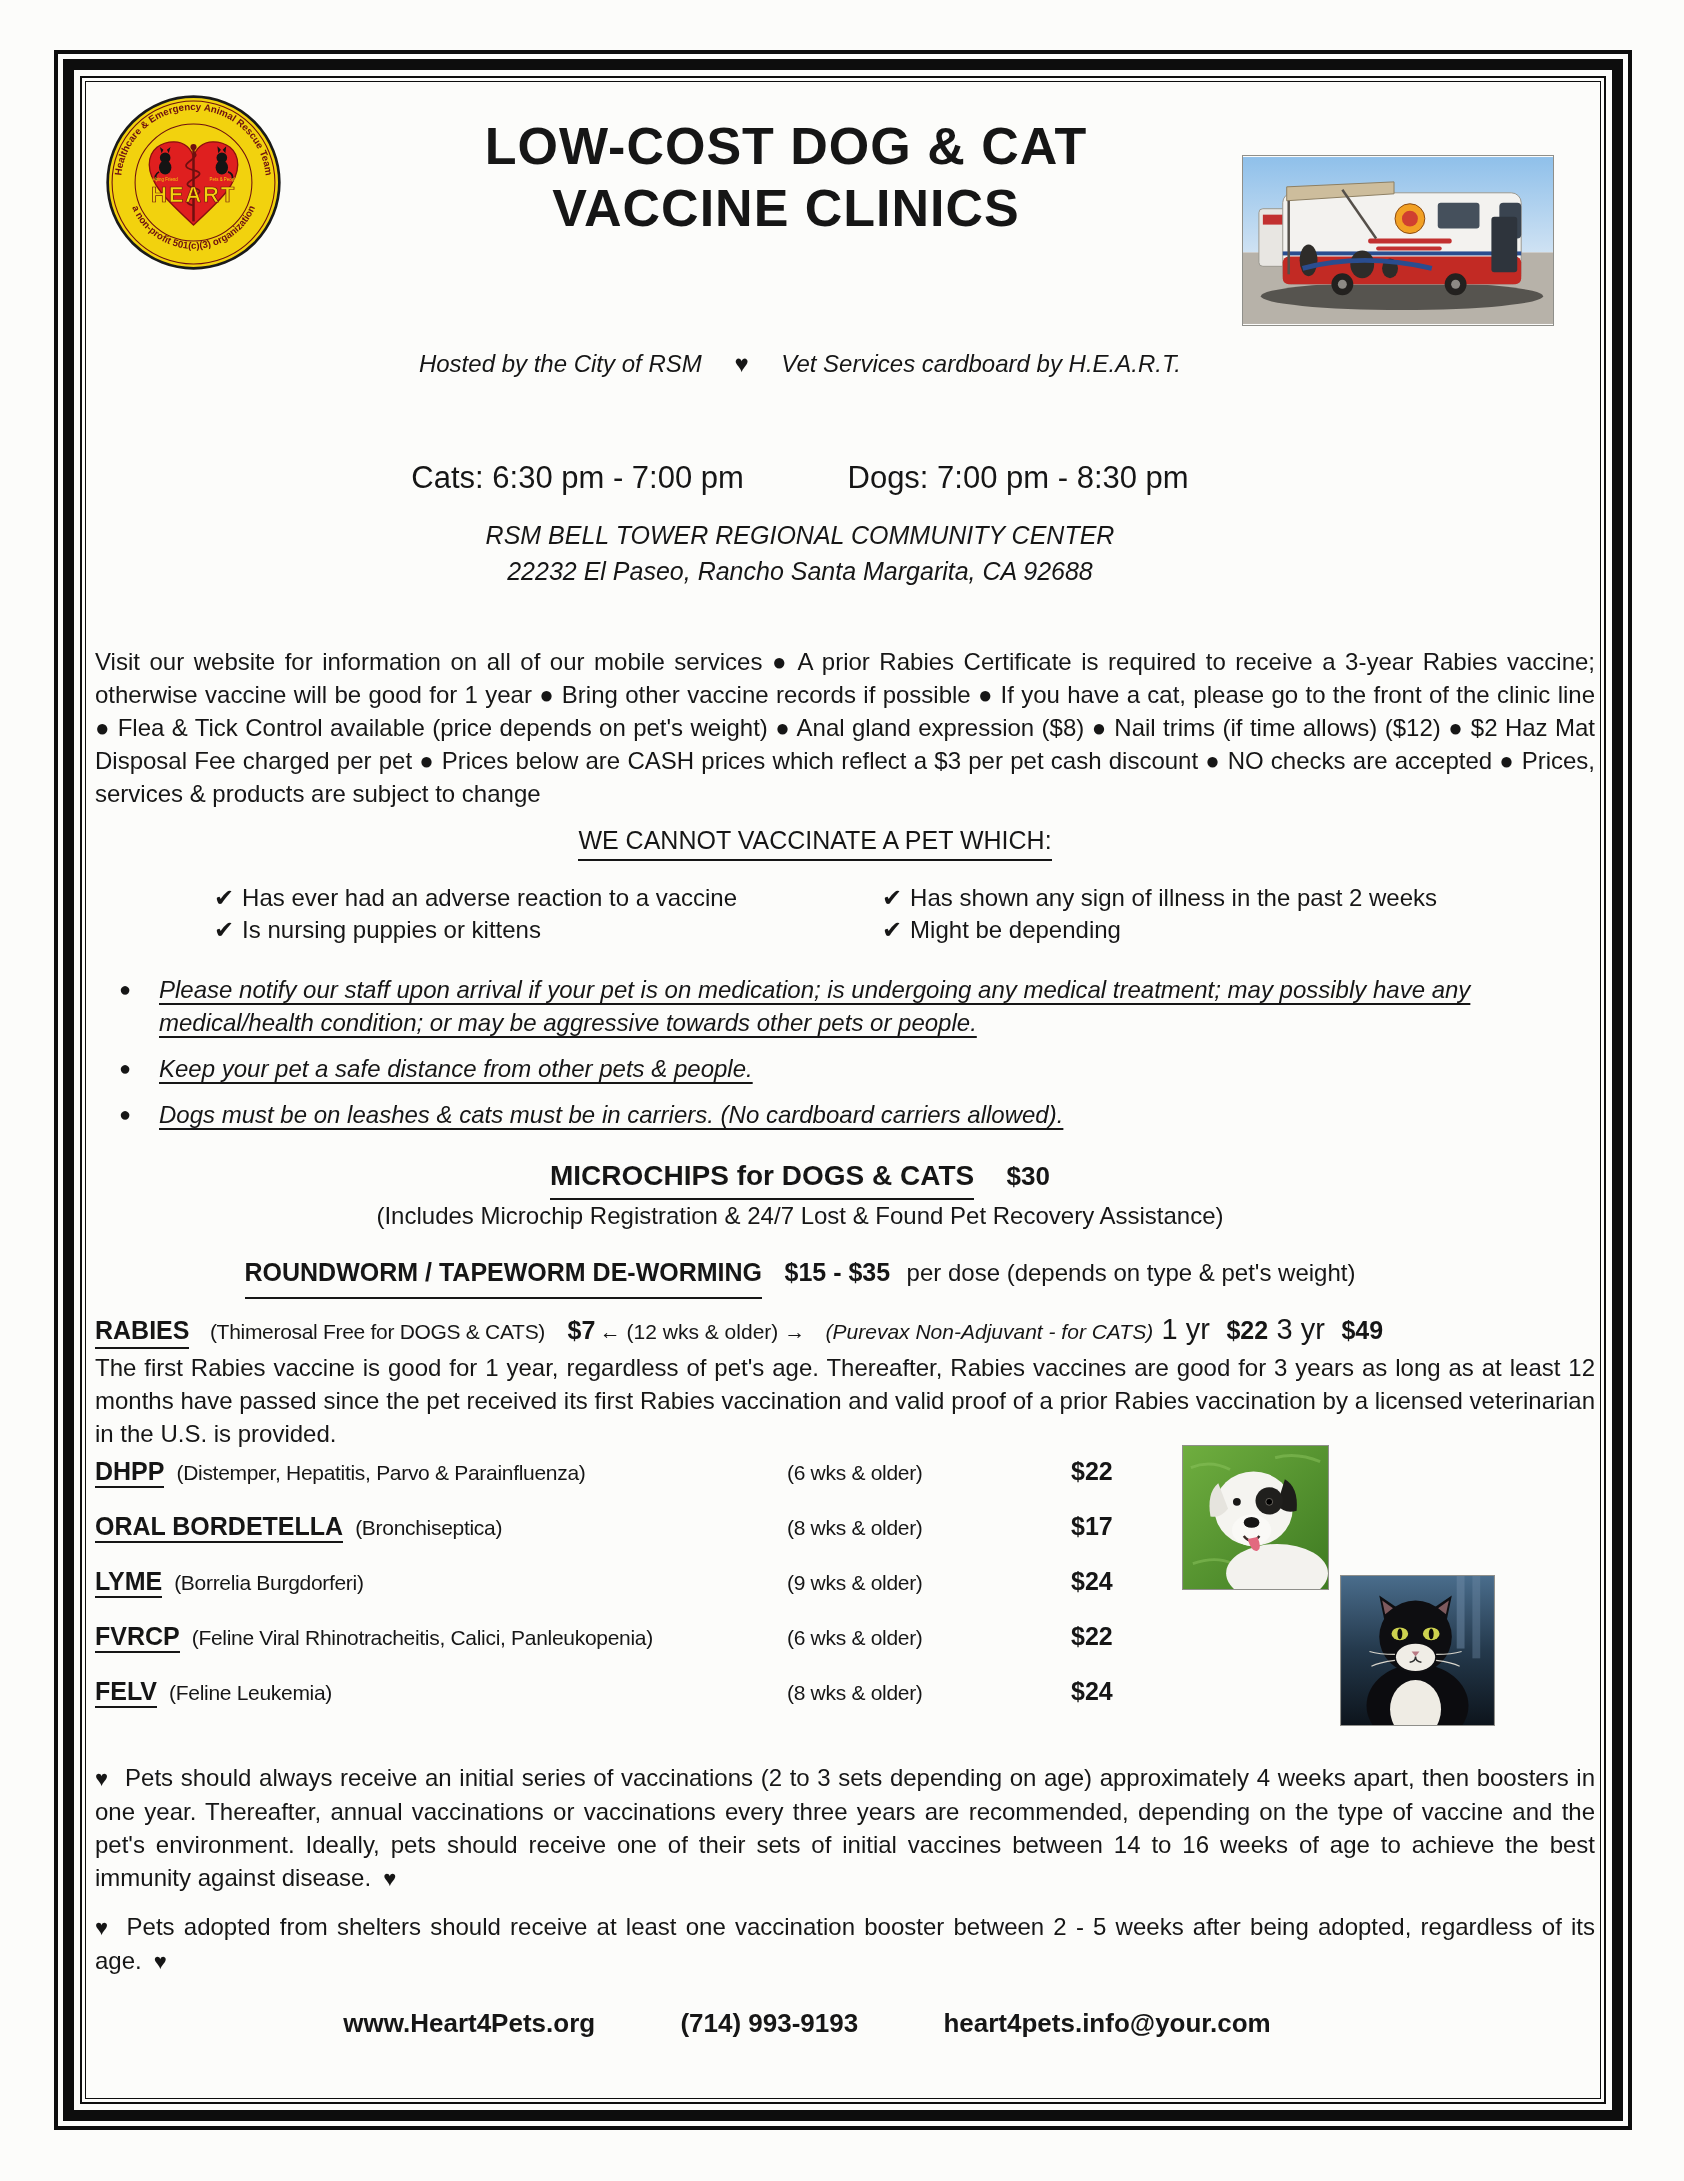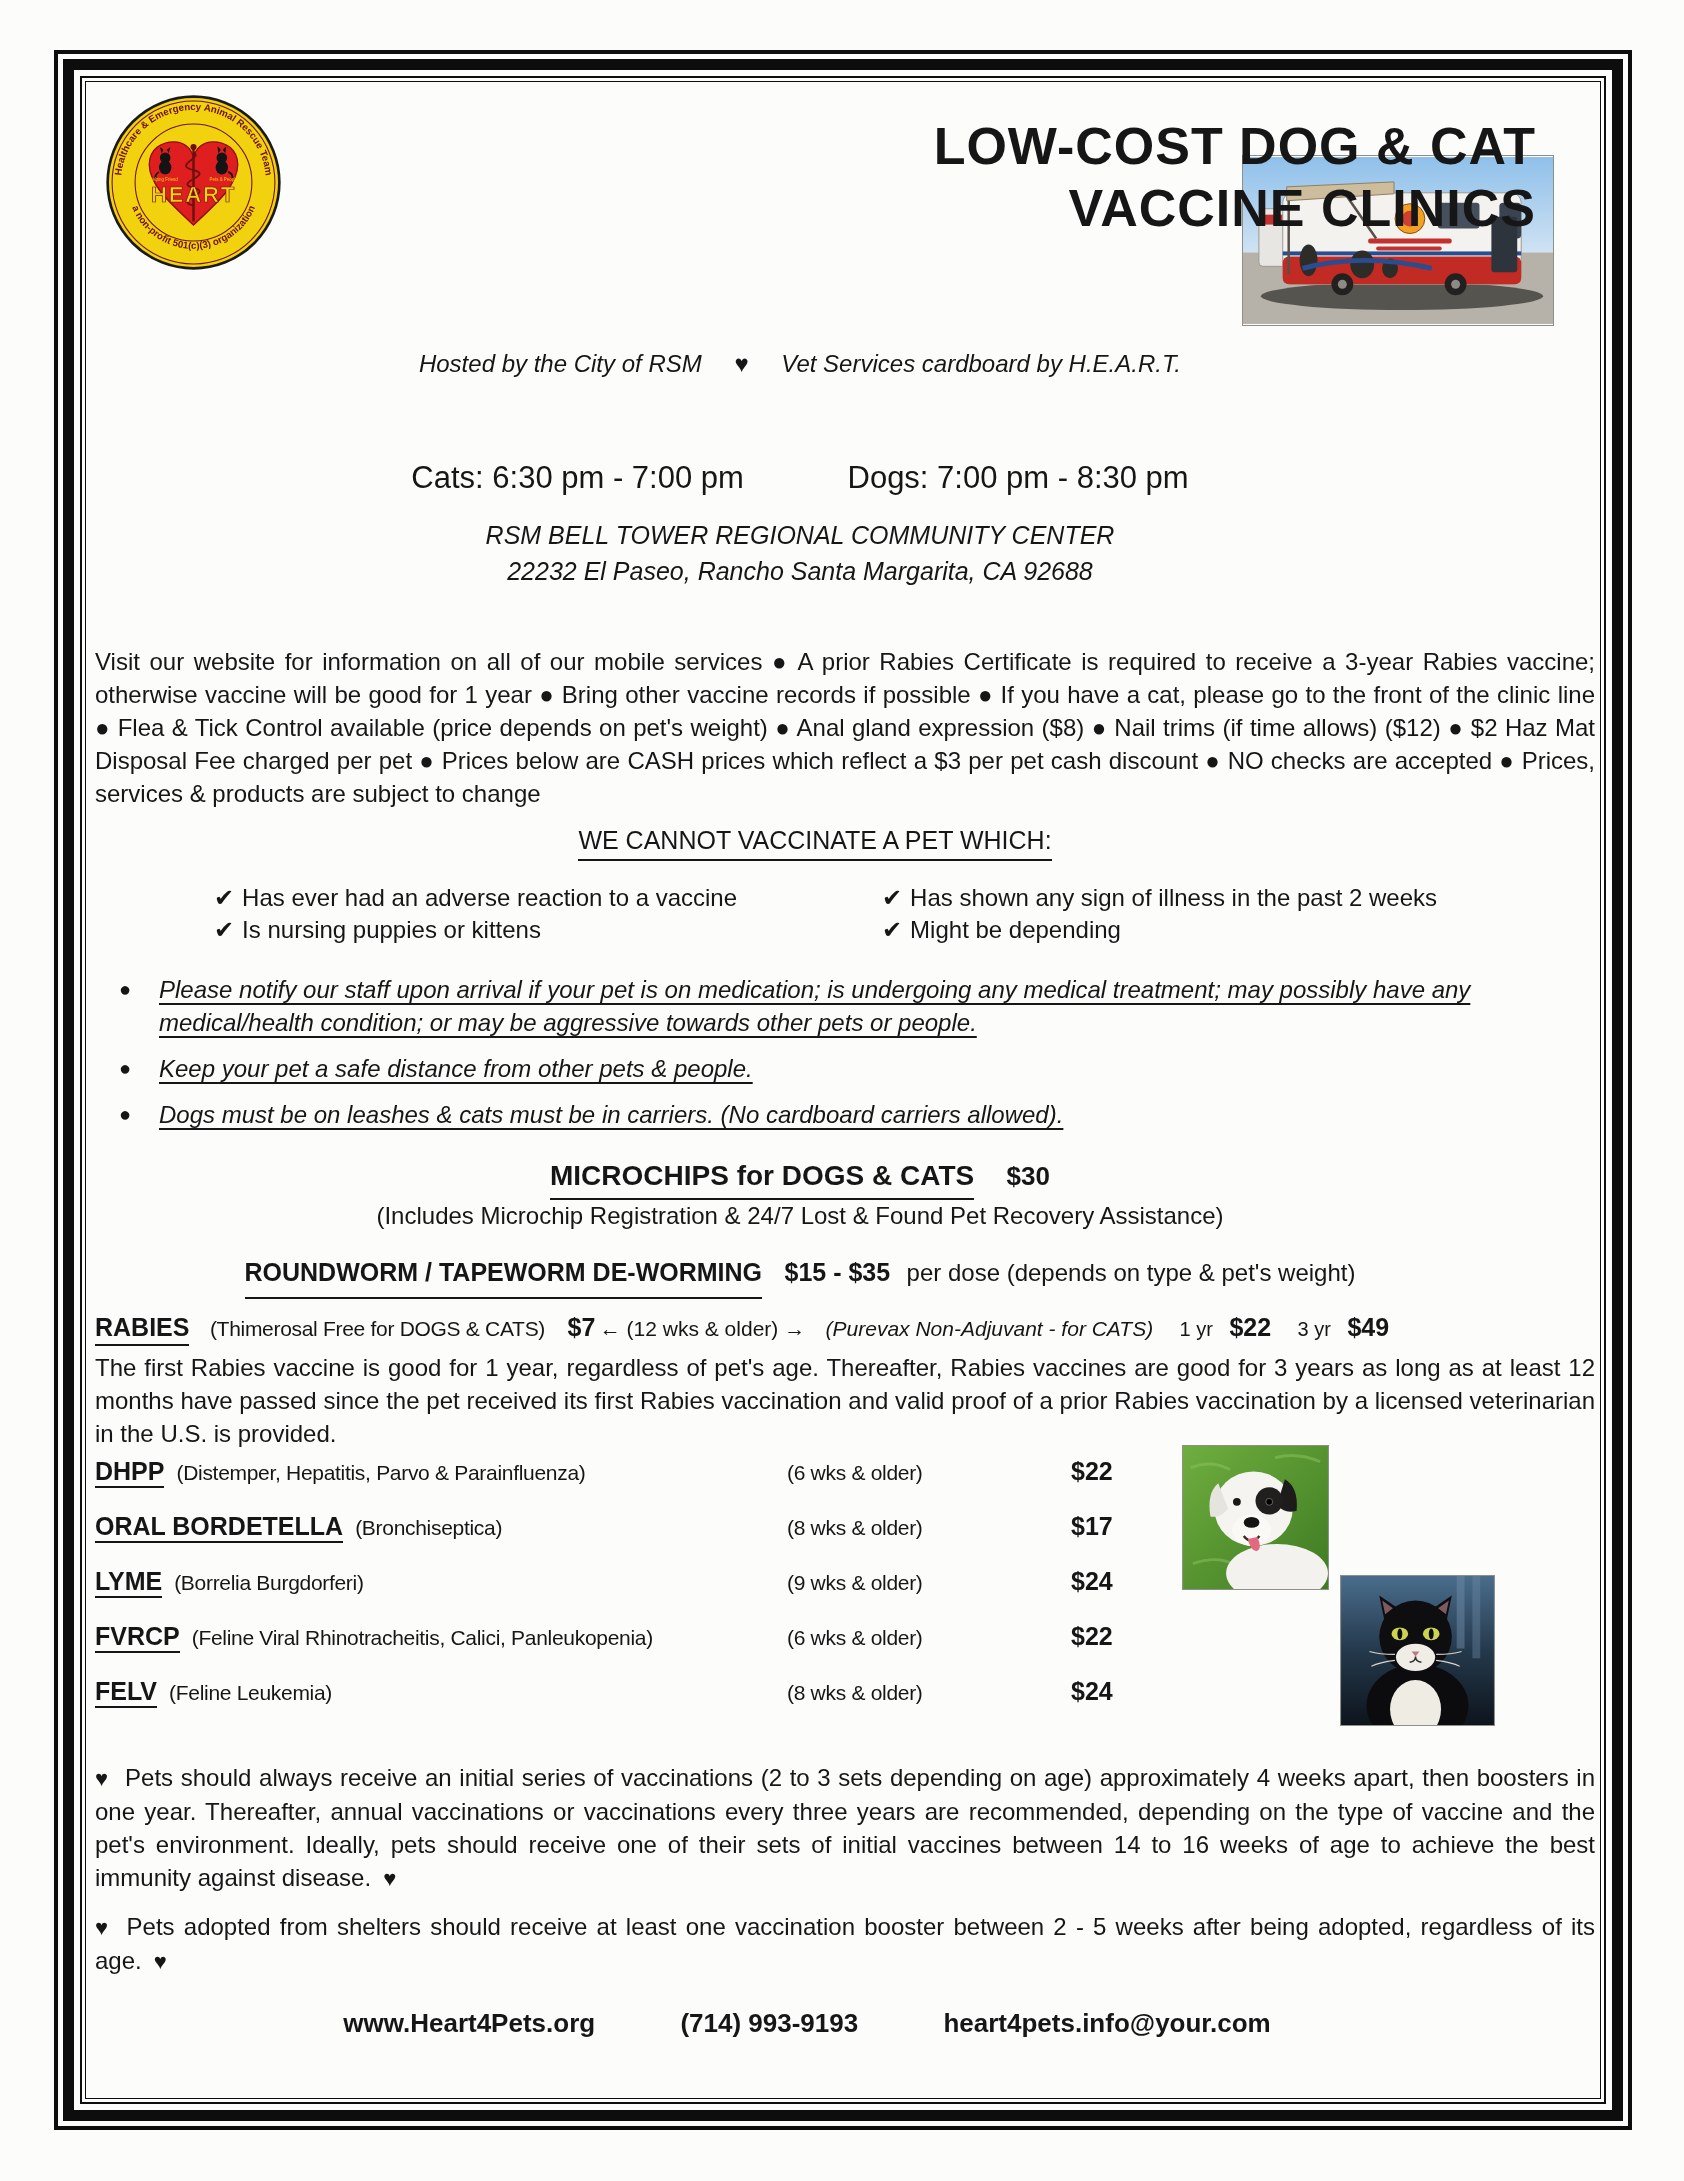--- a/index.html
+++ b/index.html
@@ -8,21 +8,21 @@
   .abs{position:absolute;}
   
   .frame{position:absolute;left:54px;top:50px;width:1578px;height:2080px;pointer-events:none;}
   .fb{box-sizing:border-box;width:100%;height:100%;}
   .fb1{border:4px solid #0d0d0d;padding:5px;}
   .fb2{border:11px solid #0d0d0d;padding:6px;}
   .fb3{border:2px solid #0d0d0d;padding:3px;}
   .fb4{border:1px solid #0d0d0d;}
   .center{text-align:center;}
   .shift{transform:translateX(-45px);}
-  .title{left:95px;top:115px;width:1500px;text-align:right;transform:translateX(-59px);
+  .title{left:95px;top:115px;width:1500px;text-align:center;transform:translateX(-59px);
          font-weight:bold;font-size:52px;line-height:62px;letter-spacing:1px;}
   .hosted{left:95px;top:350px;width:1500px;font-style:italic;font-size:24px;}
   .hosted .gap{margin:0 26px;font-style:normal;}
   .schedule{left:95px;top:392px;width:1500px;font-weight:bold;font-size:42px;}
   .schedule .p1{word-spacing:20px;}
   .schedule .p2{margin-left:46px;}
   .hours{left:95px;top:460px;width:1500px;font-size:31px;}
   .hours .dogs{margin-left:95px;}
   .venue{left:95px;top:521px;width:1500px;font-style:italic;font-size:25px;}
   .address{left:95px;top:557px;width:1500px;font-style:italic;font-size:25px;}
@@ -48,21 +48,21 @@
   .deworm{left:95px;top:1258px;width:1500px;}
   .deworm .t{display:inline-block;font-weight:bold;font-size:25px;border-bottom:2.5px solid #161616;padding-bottom:10px;}
   .deworm .p{font-weight:bold;font-size:25px;margin-left:18px;}
   .deworm .n{font-size:24px;margin-left:12px;}
   .rabies-line{left:95px;top:1313px;width:1552px;white-space:nowrap;}
   .rabies-line .nm{display:inline-block;font-weight:bold;font-size:25px;border-bottom:2.5px solid #161616;padding-bottom:2px;}
   .rabies-line .sub{font-size:21px;letter-spacing:-0.3px;margin-left:16px;}
   .rabies-line .pr{font-weight:bold;font-size:25px;margin-left:18px;}
   .rabies-line .ar{font-size:21px;}
   .rabies-line .pv{font-size:21px;font-style:italic;margin-left:16px;}
-  .rabies-line .yl{font-size:20px;margin-left:22px;}
+  .rabies-line .yl{font-size:29px;margin-left:4px;}
   .rabies-line .yp{font-weight:bold;font-size:25px;margin-left:12px;}
   .rabies-para{left:95px;top:1351px;width:1500px;}
   .vtable{left:95px;top:1457px;width:1090px;}
   .vrow{display:grid;grid-template-columns:692px 284px 1fr;align-items:baseline;height:55px;}
   .vrow .nm{font-weight:bold;font-size:25px;border-bottom:2.5px solid #161616;padding-bottom:1px;}
   .vrow .ds{font-size:21px;letter-spacing:-0.3px;margin-left:12px;}
   .vrow .ag{font-size:21px;letter-spacing:-0.3px;}
   .vrow .pr{font-weight:bold;font-size:25px;}
   .note{position:absolute;left:95px;width:1500px;}
   .note .hg{font-size:22px;margin-right:16px;}

